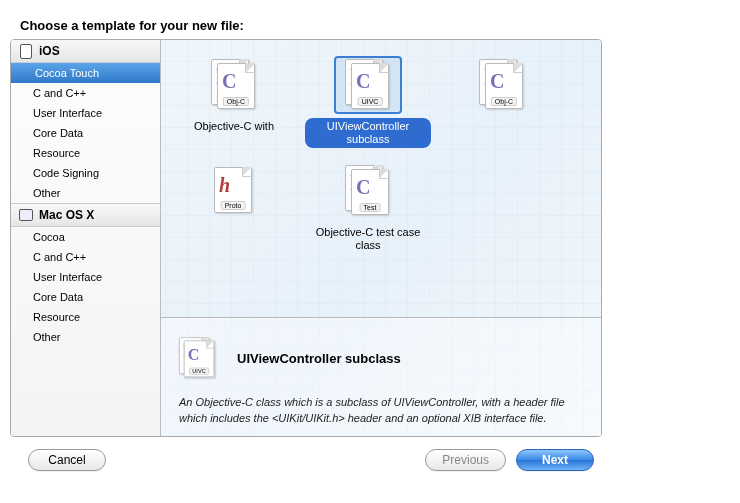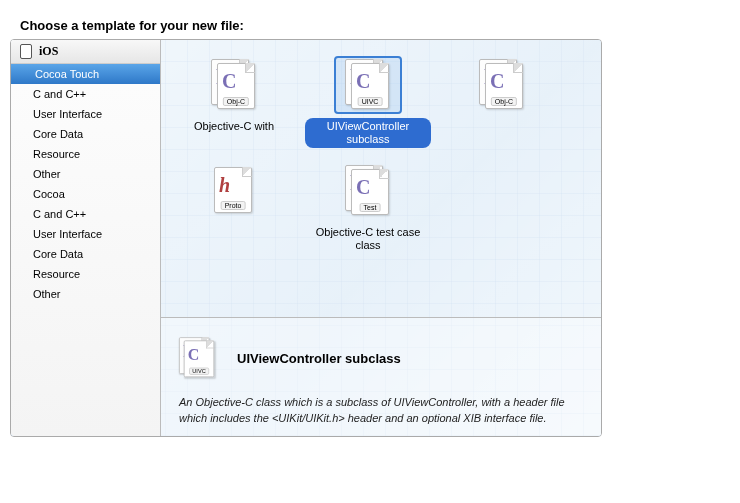--- a/index.html
+++ b/index.html
@@ -52,21 +52,20 @@
 .platform-header {
   background: linear-gradient(#f8f8f8, #e6e6e6);
   border-bottom: 1px solid #ccc;
   border-top: 1px solid #ccc;
   padding: 4px 8px;
   font-size: 12px;
   font-weight: bold;
   display: flex;
   align-items: center;
   gap: 6px;
-  font-family: Liberation Serif, serif;
 }
 .platform-header:first-child { border-top: none; }
 .pi {
   width: 14px; height: 14px;
   display: inline-flex; align-items: center; justify-content: center;
 }
 .pi-ios::before {
   content: ""; display: block; width: 10px; height: 13px;
   border: 1px solid #555; border-radius: 2px; background: #fff;
 }
@@ -222,22 +221,27 @@
     <div class="sidebar">
       <div class="platform-header">
         <span class="pi pi-ios"></span>
         <span>iOS</span>
       </div>
       <div class="cat selected"><span>Cocoa Touch</span></div>
       <div class="cat"><span>C and C++</span></div>
       <div class="cat"><span>User Interface</span></div>
       <div class="cat"><span>Core Data</span></div>
       <div class="cat"><span>Resource</span></div>
+      <div class="cat"><span>Code Signing</span></div>
       <div class="cat"><span>Other</span></div>
 
+      <div class="platform-header">
+        <span class="pi pi-mac"></span>
+        <span>Mac OS X</span>
+      </div>
       <div class="cat"><span>Cocoa</span></div>
       <div class="cat"><span>C and C++</span></div>
       <div class="cat"><span>User Interface</span></div>
       <div class="cat"><span>Core Data</span></div>
       <div class="cat"><span>Resource</span></div>
       <div class="cat"><span>Other</span></div>
     </div>
 
     <div class="content">
       <div class="templates">
@@ -336,13 +340,19 @@
                 <span class="tag">UIVC</span>
               </div>
           </div>
           <div class="detail-title">UIViewController subclass</div>
         </div>
         <div class="detail-desc">An Objective-C class which is a subclass of UIViewController, with a header file which includes the &lt;UIKit/UIKit.h&gt; header and an optional XIB interface file.</div>
       </div>
     </div>
   </div>
 
+  <div class="buttons">
+    <button class="btn">Cancel</button>
+    <div class="spacer"></div>
+    <button class="btn dim">Previous</button>
+    <button class="btn default">Next</button>
+  </div>
 </div>
 
 </body></html>

